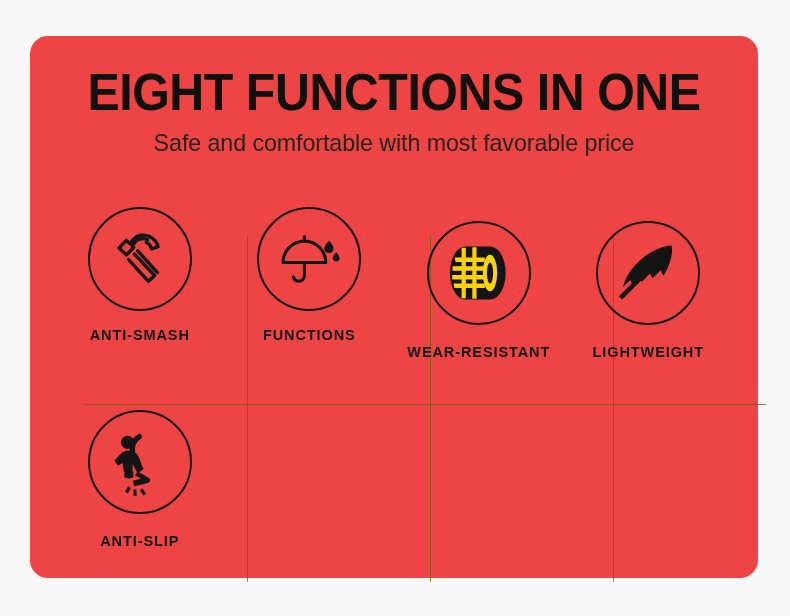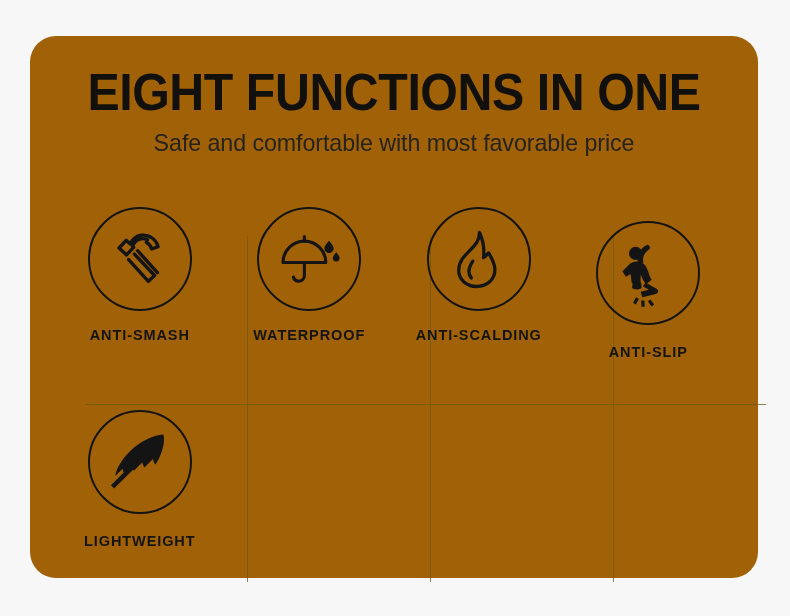--- a/index.html
+++ b/index.html
@@ -22,22 +22,22 @@
     background: #f7f7f7;
   }
 
   
   .card {
     position: absolute;
     left: 30px;
     top: 36px;
     width: 728px;
     height: 542px;
-    background: #a16207;
-    border-radius: 26px;
+    background: #ef4444;
+    border-radius: 18px;
     box-sizing: border-box;
   }
 
   
   .head {
     position: absolute;
     left: 0;
     top: 28px;
     width: 728px;
     text-align: center;
@@ -169,33 +169,57 @@
       <div class="cell cell-r0">
         <div class="icon-circle">
           <svg width="74" height="74" viewBox="0 0 74 74" fill="none" stroke="#141414" stroke-width="3.1" stroke-linecap="round" stroke-linejoin="round">
             <path d="M11 40.5c0-11.8 9.6-21.4 21.4-21.4S53.8 28.7 53.8 40.5z"></path>
             <path d="M32.4 19.1v-4.6"></path>
             <path d="M32.4 40.5v13.1c0 3.1-2.5 5.6-5.6 5.6-2.6 0-4.8-1.8-5.4-4.2"></path>
             <path d="M57 18.7c0 0-4.6 5-4.6 7.7a4.6 4.6 0 0 0 9.2 0c0-2.7-4.6-7.7-4.6-7.7z" fill="#141414" stroke="none"></path>
             <path d="M64.2 30.3c0 0-3.4 3.7-3.4 5.7a3.4 3.4 0 0 0 6.8 0c0-2-3.4-5.7-3.4-5.7z" fill="#141414" stroke="none"></path>
           </svg>
         </div>
-        <div class="cell-label">WATERPROOF</div>
-      </div>
-
-      <div class="cell cell-r0">
-        <div class="icon-circle">
-          <svg width="72" height="72" viewBox="0 0 72 72" fill="none" stroke="#141414" stroke-width="3.3" stroke-linecap="round" stroke-linejoin="round">
-            <path d="M36.5 9.5c0 8.6-4.4 12.7-9.4 17.7-5 5-11.4 10.8-11.4 20.1 0 9.5 8.1 16.2 17.8 16.2s18.4-6.4 18.4-16.8c0-7-3.6-12.2-6.3-16.8-1.7 2.1-3.2 3.6-5.1 4.7 1.1-8.5-.6-17.6-4-25.1z"></path>
-            <path d="M29.8 38.2c-2 3.2-3.9 6.6-3.9 10.3 0 2.5.9 4.7 2.4 6.4"></path>
-          </svg>
-        </div>
-        <div class="cell-label">ANTI-SCALDING</div>
-      </div>
-
+        <div class="cell-label">FUNCTIONS</div>
+      </div>
+
+
+      <div class="cell cell-r1">
+        <div class="icon-circle">
+          <svg width="74" height="74" viewBox="0 0 74 74">
+            <g fill="#141414">
+
+              <path d="M23.5 10.5h24.5c8.8 0 15.6 11.7 15.6 26.5S56.8 63.5 48 63.5H23.5C14.7 63.5 8 51.8 8 37S14.7 10.5 23.5 10.5z"></path>
+            </g>
+
+            <g fill="#FCD20B">
+              <path d="M12.6 21.6h30.2v4.5H13.6z"></path>
+              <path d="M10.6 30.2h32.2v4.5H10.4z"></path>
+              <path d="M10.1 38.9h32.7v4.5H10.3z"></path>
+              <path d="M11.5 47.5h31.3v4.5H12.3z"></path>
+              <rect x="19.6" y="11.8" width="4.2" height="50.5"></rect>
+              <rect x="30.3" y="11.3" width="4.2" height="51.4"></rect>
+            </g>
+
+            <ellipse cx="48" cy="37" rx="7.2" ry="18.3" fill="#FCD20B"></ellipse>
+            <ellipse cx="48" cy="37" rx="3.1" ry="10.6" fill="#141414"></ellipse>
+          </svg>
+        </div>
+        <div class="cell-label">WEAR-RESISTANT</div>
+      </div>
+
+      <div class="cell cell-r1">
+        <div class="icon-circle">
+          <svg width="74" height="74" viewBox="0 0 74 74">
+            <path fill="#141414" d="M60.5 9.5c-6.9.6-15.6 3.4-23.3 8.6C27.6 24.6 19 33.8 14.6 43.3c-1.4 3-2.1 5.6-2.3 7.8l7.2-7.3c.2 1.8.8 3.4 1.8 4.7l7.6-7.7c.2 1.9.9 3.6 2 5l8.4-8.5c.3 2 1 3.8 2.2 5.2l8.4-8.6c.4 2.2 1.3 4.1 2.6 5.6 3-4.4 5.3-9.5 6.8-14.7 1.7-5.6 2.3-11.1 1.2-15.3z"></path>
+            <path fill="#141414" d="M36.3 38.4 11.1 63.4l-3.2-3.2 25.2-25z"></path>
+          </svg>
+        </div>
+        <div class="cell-label">LIGHTWEIGHT</div>
+      </div>
 
       <div class="cell cell-r1">
         <div class="icon-circle">
           <svg width="74" height="74" viewBox="0 0 74 74">
             <g fill="#141414">
               <circle cx="24.6" cy="17.4" r="6.6"></circle>
 
               <path d="M28.6 15.6c1.5-2.5 4.3-5.3 7.3-6.6 2.2-.9 4.2 3.2 2.2 4.5-2.4 1.5-4.3 3.8-5.3 6.2-.9 2.2-1 4.6-.4 6.8l-5.3 1.8c-1-3.9-.6-8.8 1.5-12.7z"></path>
 
               <path d="M21.2 26.5c3.4-1.5 7.5-1.4 10.4.5 2.6 1.7 4.2 4.7 5.3 7.8 1.1 3.1 1.9 6.4 3.8 8.9l-5.6 4.6c-2.6-2.8-4.2-6.3-5.4-9.7l-.2 8.5h-8.8l-1.1-9.2-4.6 2.8-3.6-5.3 6.2-6.4c1-1.1 2.2-2 3.6-2.5z"></path>
@@ -205,26 +229,16 @@
 
               <path d="M27.9 62.9l-3.1 5.5-2.8-1.6 3.1-5.5z"></path>
               <path d="M33.4 64.4l.3 6.3h-3.2l-.3-6.3z"></path>
               <path d="M39.5 63.4l3.6 5.2-2.6 1.8-3.6-5.2z"></path>
             </g>
           </svg>
         </div>
         <div class="cell-label">ANTI-SLIP</div>
       </div>
 
-      <div class="cell cell-r1">
-        <div class="icon-circle">
-          <svg width="74" height="74" viewBox="0 0 74 74">
-            <path fill="#141414" d="M60.5 9.5c-6.9.6-15.6 3.4-23.3 8.6C27.6 24.6 19 33.8 14.6 43.3c-1.4 3-2.1 5.6-2.3 7.8l7.2-7.3c.2 1.8.8 3.4 1.8 4.7l7.6-7.7c.2 1.9.9 3.6 2 5l8.4-8.5c.3 2 1 3.8 2.2 5.2l8.4-8.6c.4 2.2 1.3 4.1 2.6 5.6 3-4.4 5.3-9.5 6.8-14.7 1.7-5.6 2.3-11.1 1.2-15.3z"></path>
-            <path fill="#141414" d="M36.3 38.4 11.1 63.4l-3.2-3.2 25.2-25z"></path>
-          </svg>
-        </div>
-        <div class="cell-label">LIGHTWEIGHT</div>
-      </div>
-
 
     </div>
   </div>
 </div>
 
 </body></html>

